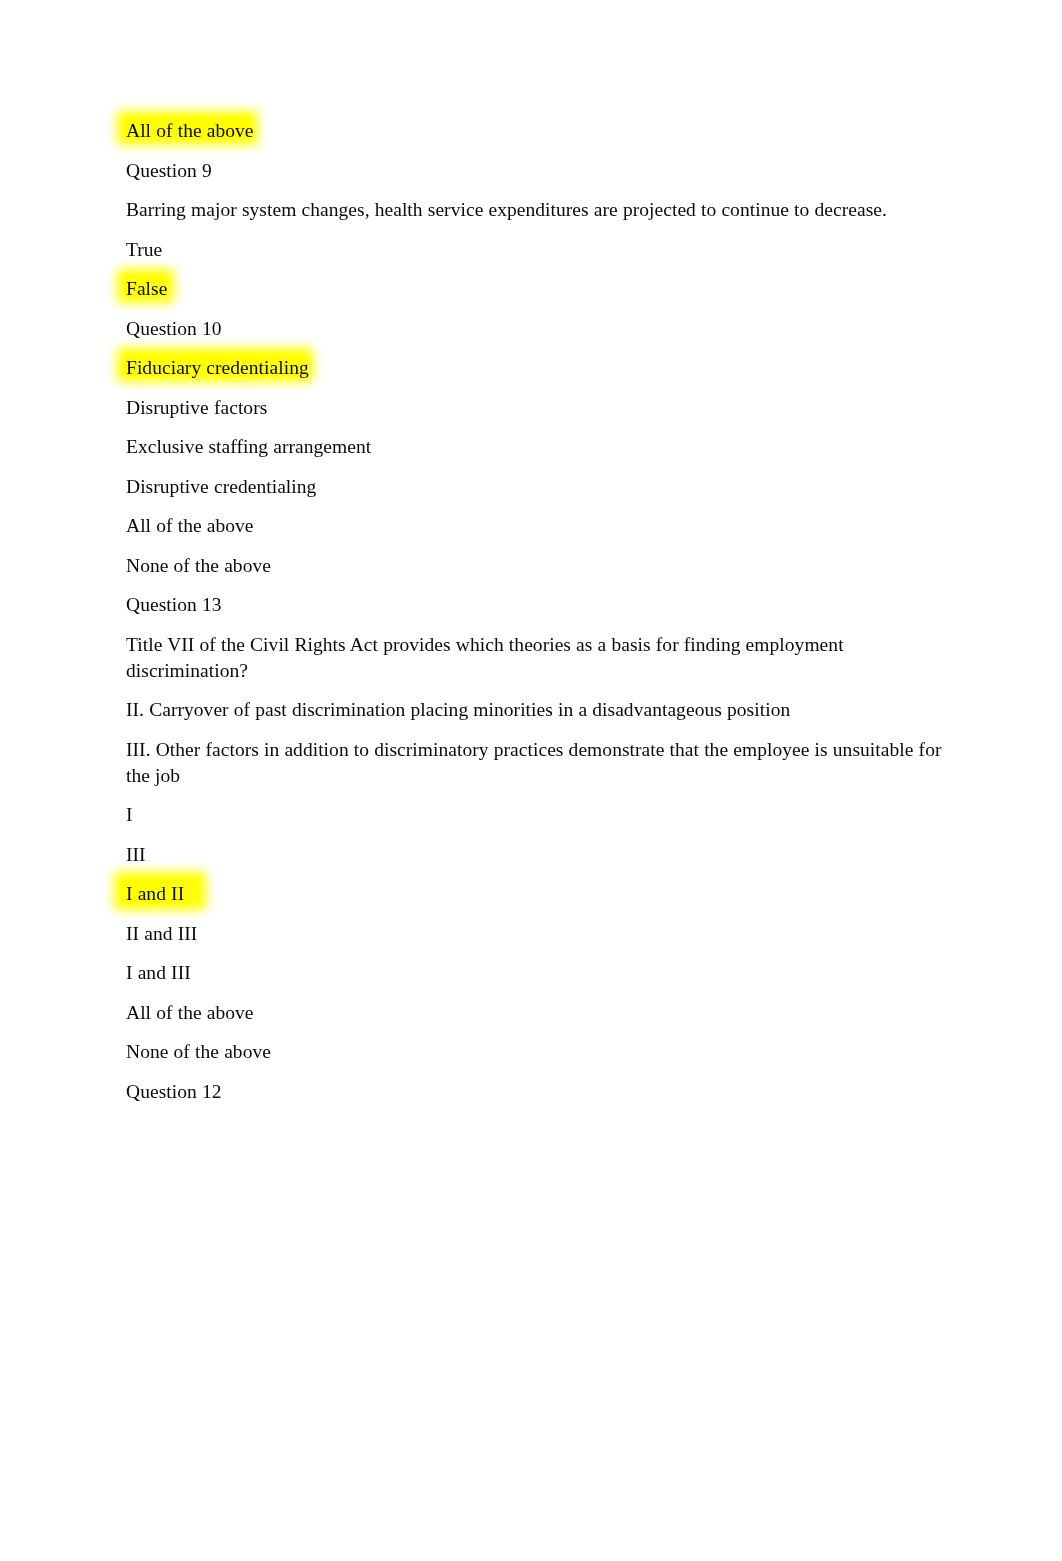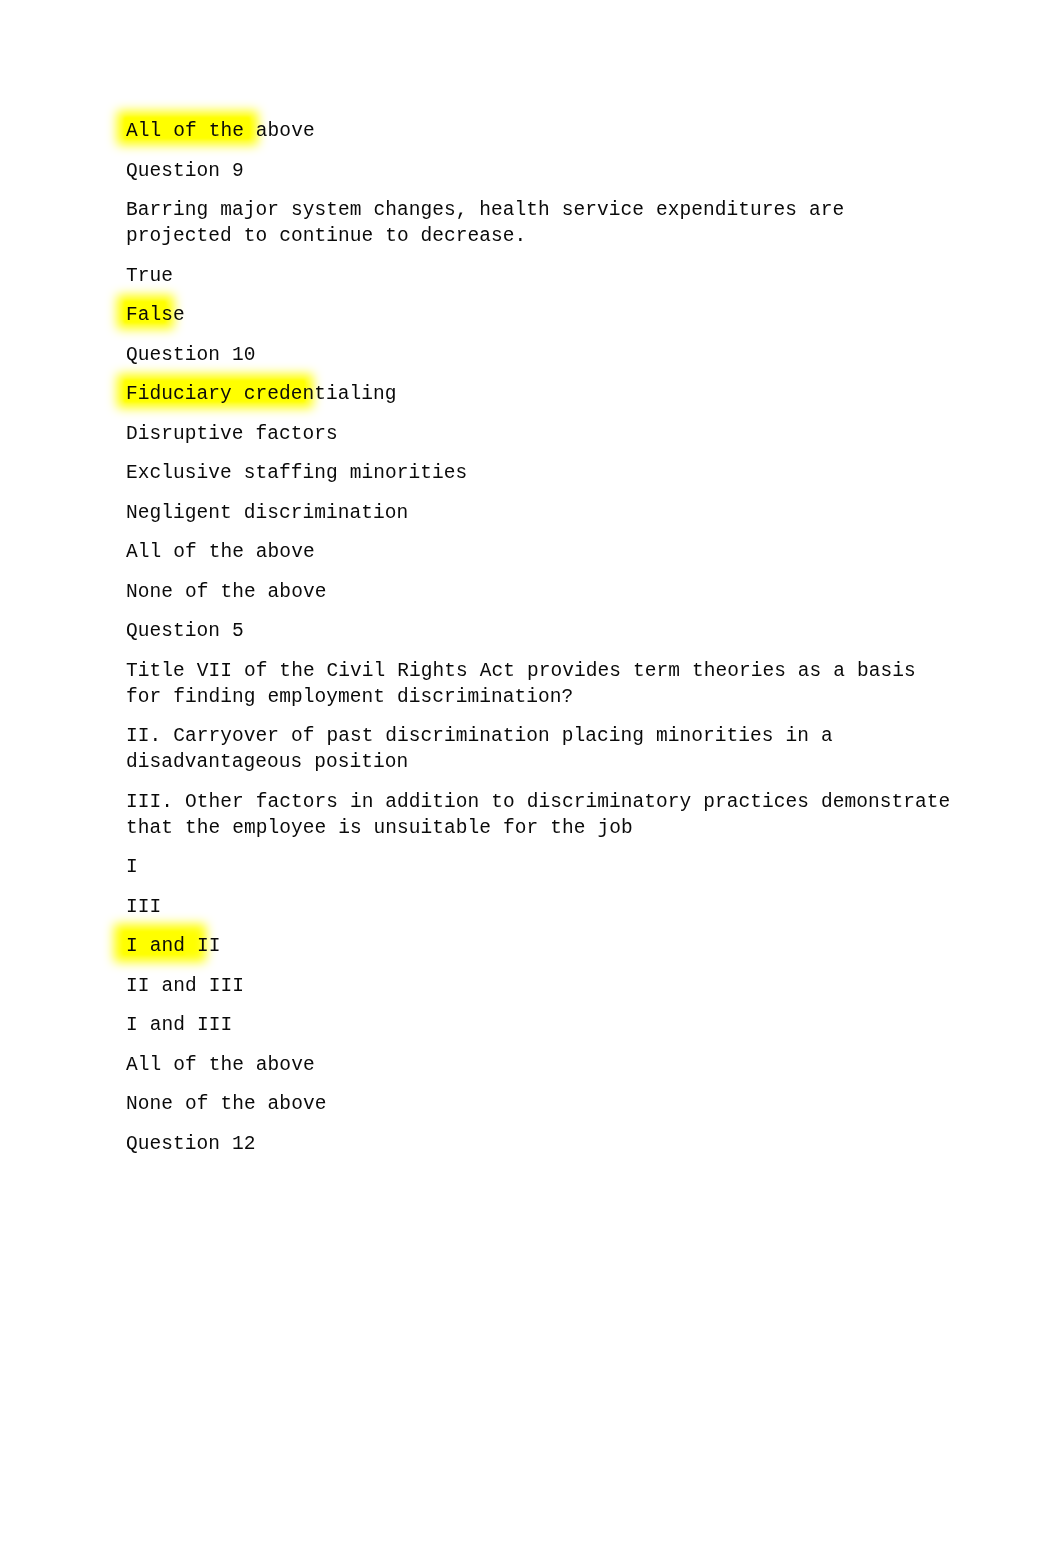--- a/index.html
+++ b/index.html
@@ -36,21 +36,20 @@
 
   
   .para {
     font-size: 19.5px;
     line-height: 26px;
     margin: 0 0 13.5px 0;
     letter-spacing: 0.05px;
     word-spacing: 0.2px;
     color: #0a0a0a;
     white-space: normal;
-    font-family: Liberation Mono, monospace;
   }
 
   
   .para.hl {
     position: relative;
   }
   .para.hl .hl-text {
     position: relative;
     display: inline;
     z-index: 2;
@@ -114,28 +113,28 @@
     <p class="para">Question 10</p>
 
 
     <p class="para hl hl-w3">
       <span class="hl-glow"></span>
       <span class="hl-core"></span>
       <span class="hl-text">Fiduciary credentialing</span>
     </p>
 
     <p class="para">Disruptive factors</p>
-    <p class="para">Exclusive staffing minorities</p>
-    <p class="para">Negligent discrimination</p>
+    <p class="para">Exclusive staffing arrangement</p>
+    <p class="para">Disruptive credentialing</p>
     <p class="para">All of the above</p>
     <p class="para">None of the above</p>
 
-    <p class="para">Question 5</p>
+    <p class="para">Question 13</p>
 
-    <p class="para">Title VII of the Civil Rights Act provides term theories as a basis for finding employment discrimination?</p>
+    <p class="para">Title VII of the Civil Rights Act provides which theories as a basis for finding employment discrimination?</p>
 
     <p class="para">II. Carryover of past discrimination placing minorities in a disadvantageous position</p>
     <p class="para">III. Other factors in addition to discriminatory practices demonstrate that the employee is unsuitable for the job</p>
 
     <p class="para">I</p>
     <p class="para">III</p>
 
     <p class="para hl hl-w4">
       <span class="hl-glow"></span>
       <span class="hl-core"></span>

